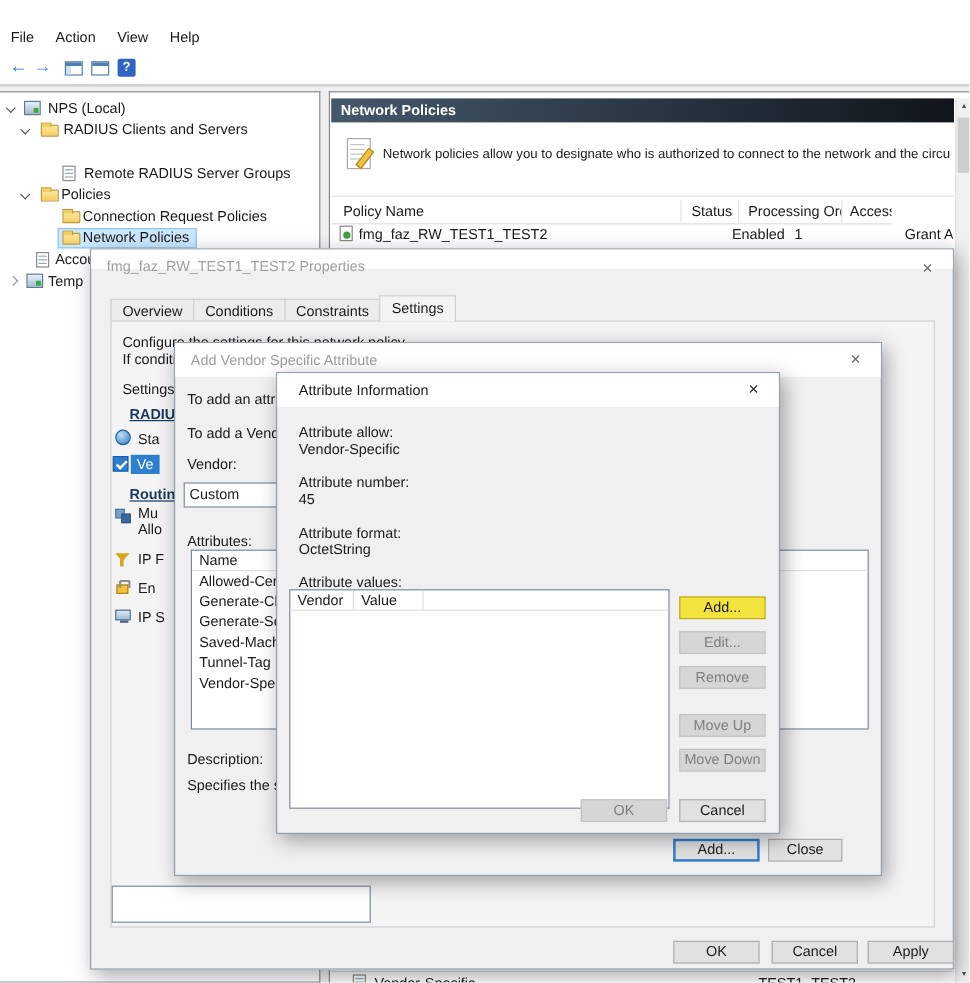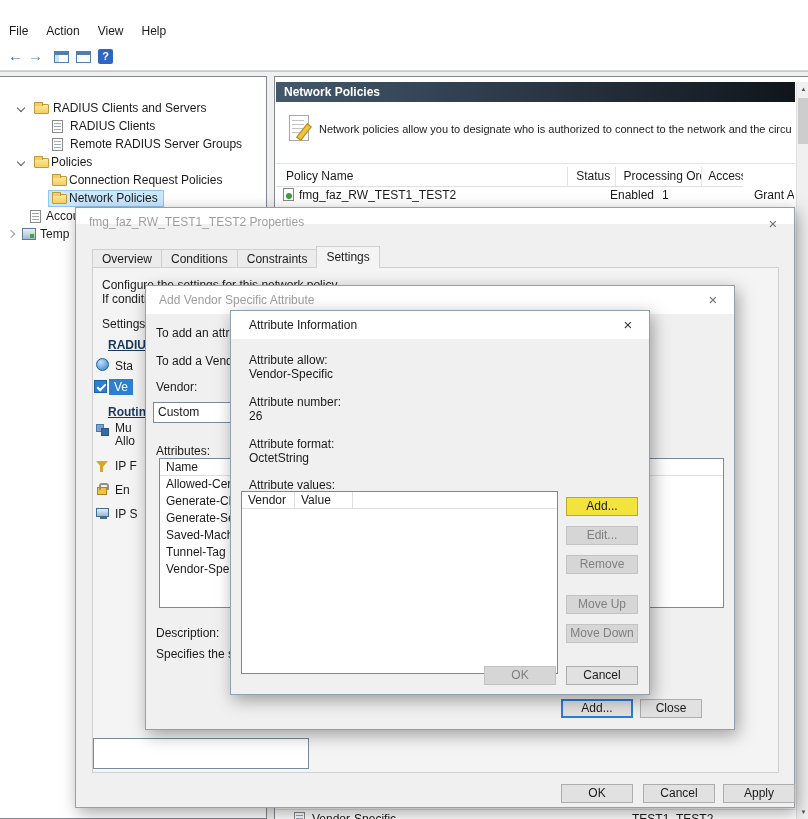--- a/index.html
+++ b/index.html
@@ -89,28 +89,29 @@
     <span class="t-arrow" style="left:8px">←</span>
     <span class="t-arrow" style="left:28px;color:#5585cf">→</span>
     <span class="i-win cols" style="left:54px;top:7px"></span>
     <span class="i-win" style="left:76px;top:7px"></span>
     <span class="i-help" style="left:98px;top:5px">?</span>
   </div>
 
   <div class="lab" style="left:0;top:71px;width:808px;height:748px;background:#f0f0f0;border-top:1px solid #c8c8c8"></div>
 
   <div class="lab" style="left:0;top:76px;width:267px;height:743px;background:#fff;border:1px solid #828790;border-left:none">
+    <div class="trow" style="top:5px">
+      <span class="chev open" style="left:6px;top:5px"></span>
+      <span class="i-server" style="left:20px;top:2px"></span>
+      <span class="tlab" style="left:40px">NPS (Local)</span>
+    </div>
     <div class="trow" style="top:23px">
       <span class="chev open" style="left:18px;top:5px"></span>
       <span class="i-folder" style="left:34px;top:4px"></span>
       <span class="tlab" style="left:53px">RADIUS Clients and Servers</span>
-    </div>
-    <div class="trow" style="top:41px">
-      <span class="i-doc" style="left:52px;top:2px"></span>
-      <span class="tlab" style="left:70px">RADIUS Clients</span>
     </div>
     <div class="trow" style="top:59px">
       <span class="i-doc" style="left:52px;top:2px"></span>
       <span class="tlab" style="left:70px">Remote RADIUS Server Groups</span>
     </div>
     <div class="trow" style="top:77px">
       <span class="chev open" style="left:18px;top:5px"></span>
       <span class="i-folder" style="left:34px;top:4px"></span>
       <span class="tlab" style="left:51px">Policies</span>
     </div>
@@ -238,21 +239,21 @@
   </div>
 
   <div class="dlg" style="left:230px;top:310px;width:420px;height:385px;z-index:30">
     <div class="dtb" style="height:28px">
       <span class="dtt" style="left:18px">Attribute Information</span>
       <span class="dx" style="color:#333">×</span>
     </div>
     <span class="lab" style="left:18px;top:42px">Attribute allow:</span>
     <span class="lab" style="left:18px;top:56px">Vendor-Specific</span>
     <span class="lab" style="left:18px;top:84px">Attribute number:</span>
-    <span class="lab" style="left:18px;top:98px">26</span>
+    <span class="lab" style="left:18px;top:98px">45</span>
     <span class="lab" style="left:18px;top:126px">Attribute format:</span>
     <span class="lab" style="left:18px;top:140px">OctetString</span>
     <span class="lab" style="left:18px;top:167px">Attribute values:</span>
 
     <div class="box" style="left:10px;top:180px;width:317px;height:183px">
       <div class="box-head">
         <div class="bh-c" style="width:53px">Vendor</div>
         <div class="bh-c" style="width:58px">Value</div>
       </div>
     </div>

